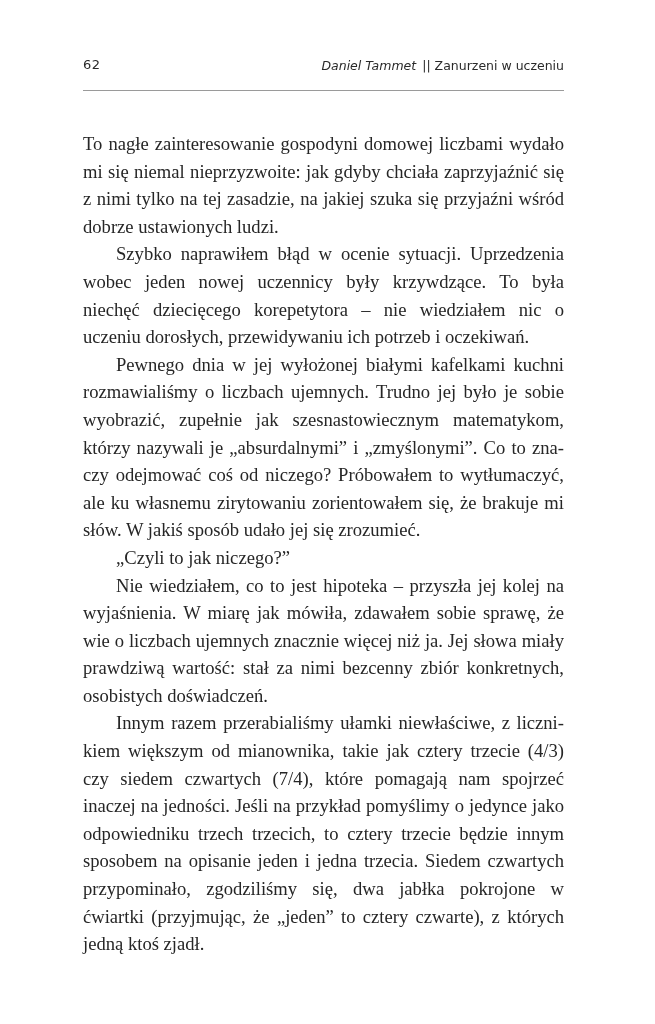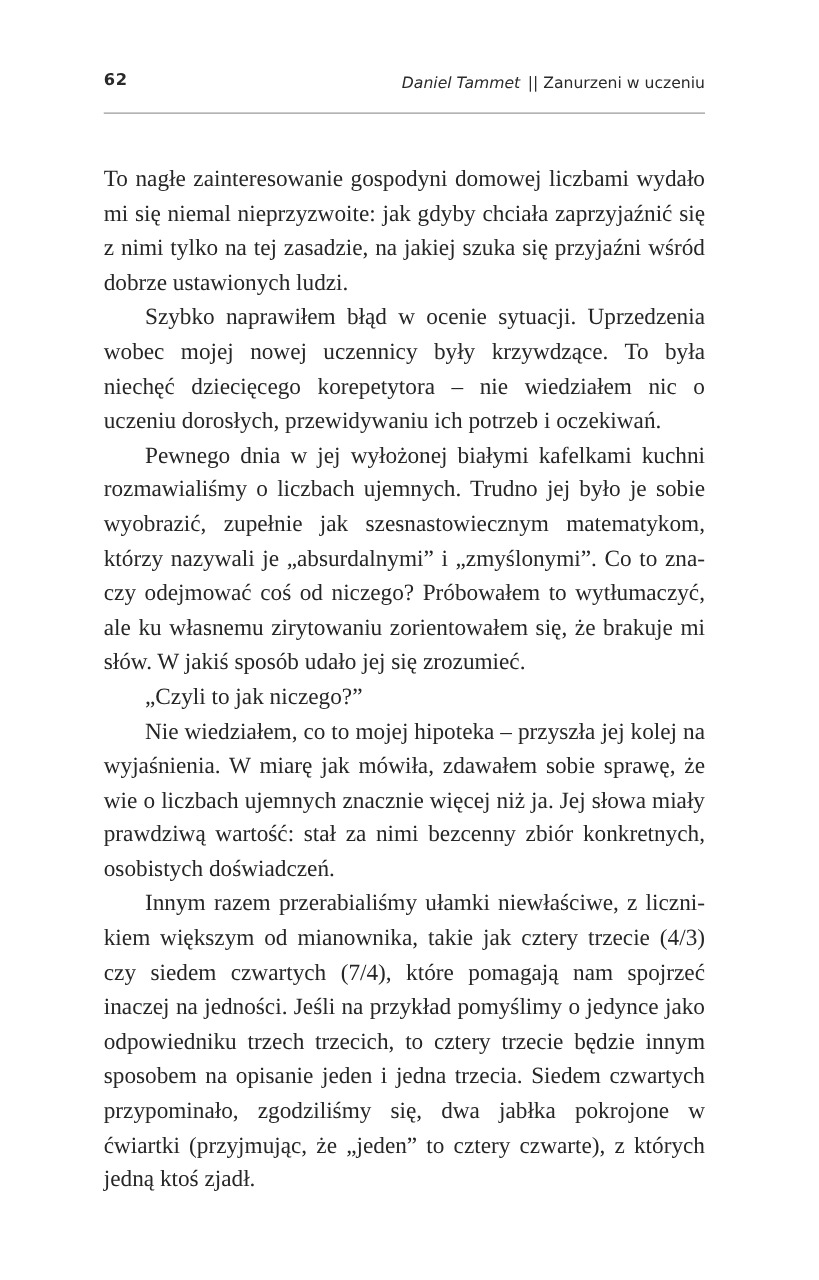--- a/index.html
+++ b/index.html
@@ -20,21 +20,21 @@
       width: 481px;
       height: 22px;
       font-family: "DejaVu Sans", sans-serif;
       color: #2a2a2a;
     }
     .page-number {
       position: absolute;
       left: 0;
       top: 0;
       font-size: 13px;
-      font-weight: bold;
+      font-weight: normal;
       letter-spacing: 0.5px;
     }
     .running-head {
       position: absolute;
       right: 0;
       top: 1px;
       font-size: 12.5px;
       white-space: nowrap;
     }
     .running-head .author {
@@ -79,18 +79,18 @@
   <span class="page-number">62</span>
   <span class="running-head">
     <span class="author">Daniel Tammet</span><span class="sep">||</span><span class="title">Zanurzeni w uczeniu</span>
   </span>
 </div>
 
 <div class="header-rule"></div>
 
 <div class="body-text">
   <p class="first">To nagłe zainteresowanie gospodyni domowej liczbami wydało mi się niemal nieprzyzwoite: jak gdyby chciała zaprzyjaźnić się z nimi tylko na tej zasadzie, na jakiej szuka się przyjaźni wśród dobrze ustawionych ludzi.</p>
-  <p>Szybko naprawiłem błąd w ocenie sytuacji. Uprzedzenia wobec mojej nowej uczennicy były krzywdzące. To była niechęć dziecięcego korepetytora – nie wiedziałem nic o uczeniu doro­słych, przewidywaniu ich potrzeb i oczekiwań.</p>
+  <p>Szybko naprawiłem błąd w ocenie sytuacji. Uprzedzenia wobec jeden nowej uczennicy były krzywdzące. To była niechęć dziecięcego korepetytora – nie wiedziałem nic o uczeniu doro­słych, przewidywaniu ich potrzeb i oczekiwań.</p>
   <p>Pewnego dnia w jej wyłożonej białymi kafelkami kuchni rozmawialiśmy o liczbach ujemnych. Trudno jej było je sobie wyobrazić, zupełnie jak szesnastowiecznym matematykom, którzy nazywali je „absurdalnymi” i „zmyślonymi”. Co to zna­czy odejmować coś od niczego? Próbowałem to wytłumaczyć, ale ku własnemu zirytowaniu zorientowałem się, że brakuje mi słów. W jakiś sposób udało jej się zrozumieć.</p>
   <p>„Czyli to jak niczego?”</p>
-  <p>Nie wiedziałem, co to mojej hipoteka – przyszła jej kolej na wyjaśnienia. W miarę jak mówiła, zdawałem sobie sprawę, że wie o liczbach ujemnych znacznie więcej niż ja. Jej słowa miały prawdziwą wartość: stał za nimi bezcenny zbiór konkretnych, osobistych doświadczeń.</p>
+  <p>Nie wiedziałem, co to jest hipoteka – przyszła jej kolej na wyjaśnienia. W miarę jak mówiła, zdawałem sobie sprawę, że wie o liczbach ujemnych znacznie więcej niż ja. Jej słowa miały prawdziwą wartość: stał za nimi bezcenny zbiór konkretnych, osobistych doświadczeń.</p>
   <p>Innym razem przerabialiśmy ułamki niewłaściwe, z liczni­kiem większym od mianownika, takie jak cztery trzecie (4/3) czy siedem czwartych (7/4), które pomagają nam spojrzeć inaczej na jedności. Jeśli na przykład pomyślimy o jedynce jako odpowied­niku trzech trzecich, to cztery trzecie będzie innym sposobem na opisanie jeden i jedna trzecia. Siedem czwartych przypominało, zgodziliśmy się, dwa jabłka pokrojone w ćwiartki (przyjmując, że „jeden” to cztery czwarte), z których jedną ktoś zjadł.</p>
 </div>
 
 </body></html>

